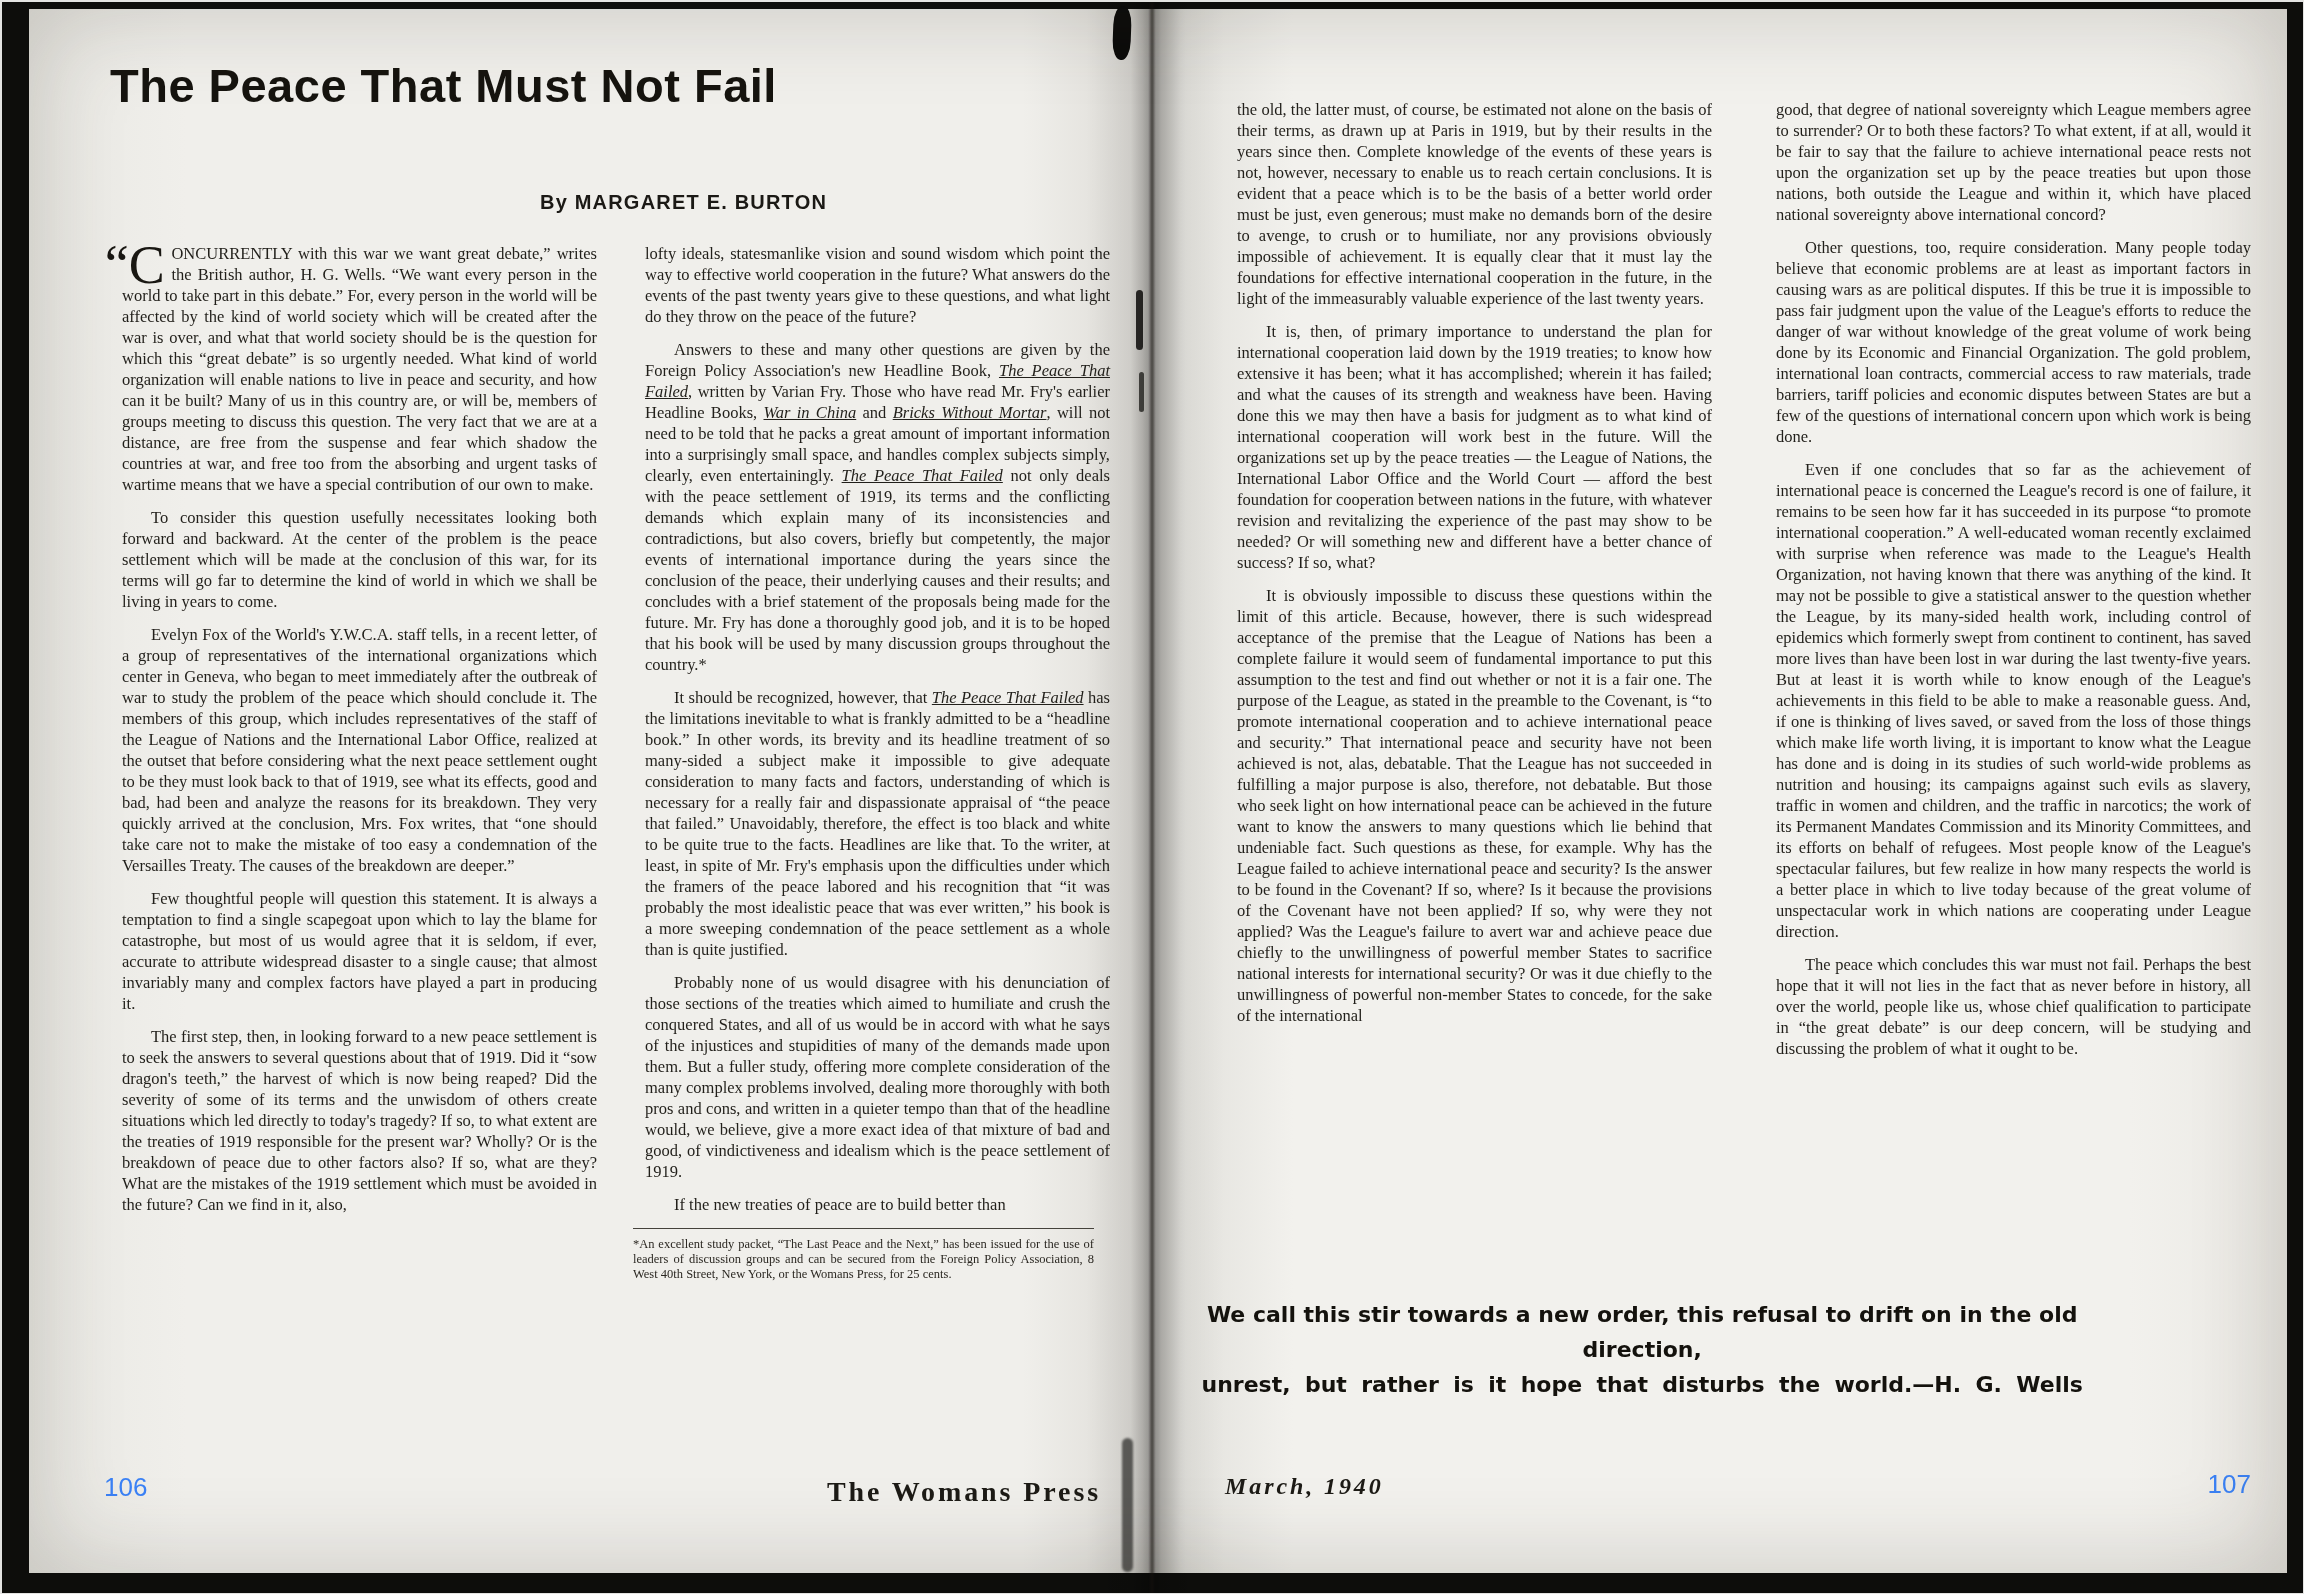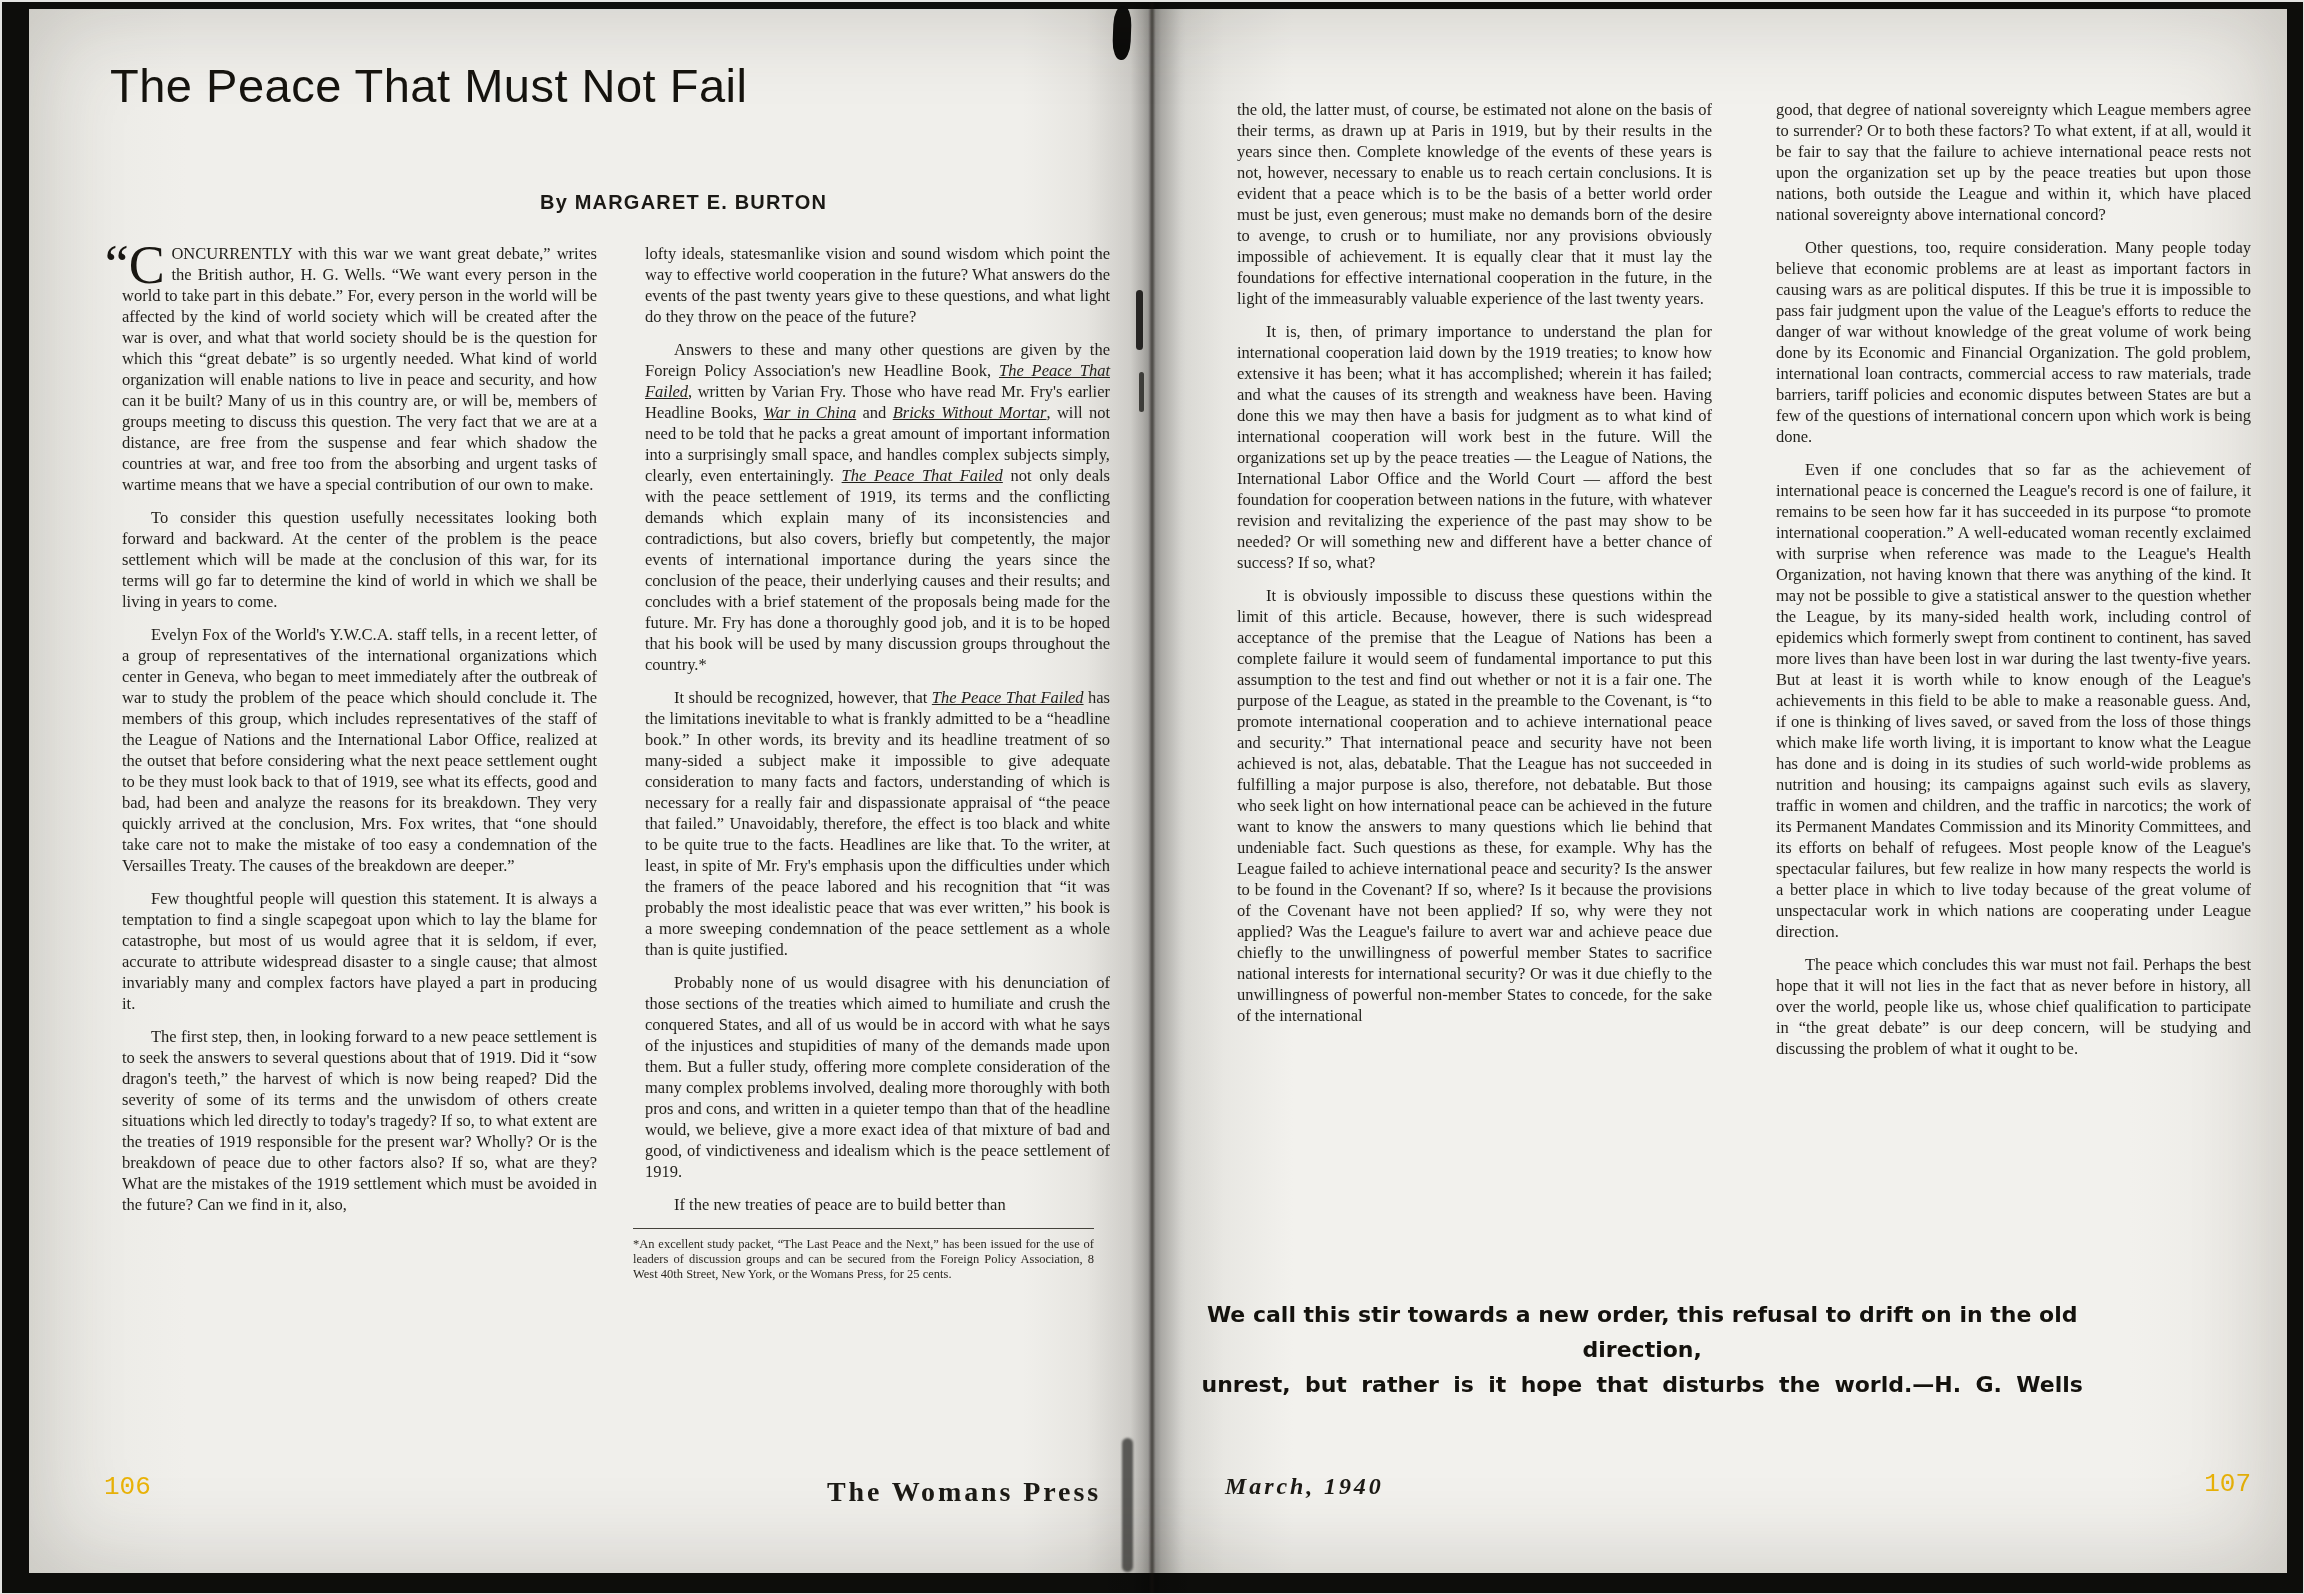--- a/index.html
+++ b/index.html
@@ -63,21 +63,21 @@
     background: rgba(10,10,9,0.6); border-radius: 5.8px;
     filter: blur(1px);
   }
   .page { position: absolute; top: 0; height: 1595px; }
   .page-left { left: 0; width: 1152px; }
   .page-right { left: 1152px; width: 1153px; }
 
   .title {
     position: absolute; left: 108px; top: 56px; margin: 0;
     font-family: "Liberation Sans", sans-serif;
-    font-weight: normal; font-size: 47px; letter-spacing: 0.5px;
+    font-weight: bold; font-size: 47px; letter-spacing: 0.5px;
     color: #16140f;
   }
   .byline {
     position: absolute; left: 538px; top: 189px; width: 580px;
     text-align: left;
     font-family: "Liberation Sans", sans-serif;
     font-size: 20px; font-weight: bold; letter-spacing: 1.2px;
     color: #1b1915;
   }
   .col {
@@ -101,22 +101,22 @@
   }
   .footnote {
     margin-top: 13.4px; padding-top: 8px;
     border-top: 1px solid #45423b;
     width: 461px;
     font-size: 12.5px; line-height: 15px;
     text-align: justify; color: #2b2822;
   }
   .pageno {
     position: absolute;
-    font-family: Liberation Mono, monospace;
-    font-size: 26px; color: #eab308;
+    font-family: Liberation Sans, sans-serif;
+    font-size: 26px; color: #3b82f6;
   }
   .pageno-left { left: 102px; top: 1470px; }
   .pageno-right { right: 56px; top: 1467px; margin-left: 48px; }
   .journal {
     position: absolute; left: 518px; top: 1474px; width: 581px;
     text-align: right;
     font-weight: bold; font-size: 28px; letter-spacing: 2.9px;
     color: #1d1b16;
   }
   .issue {

